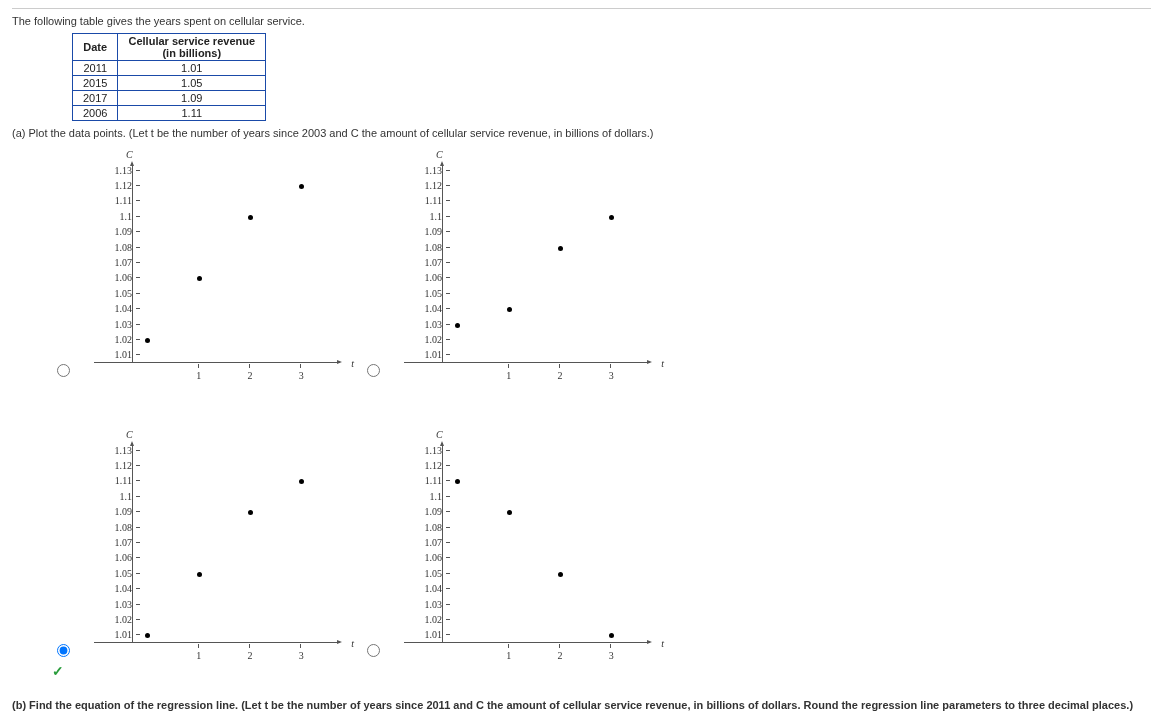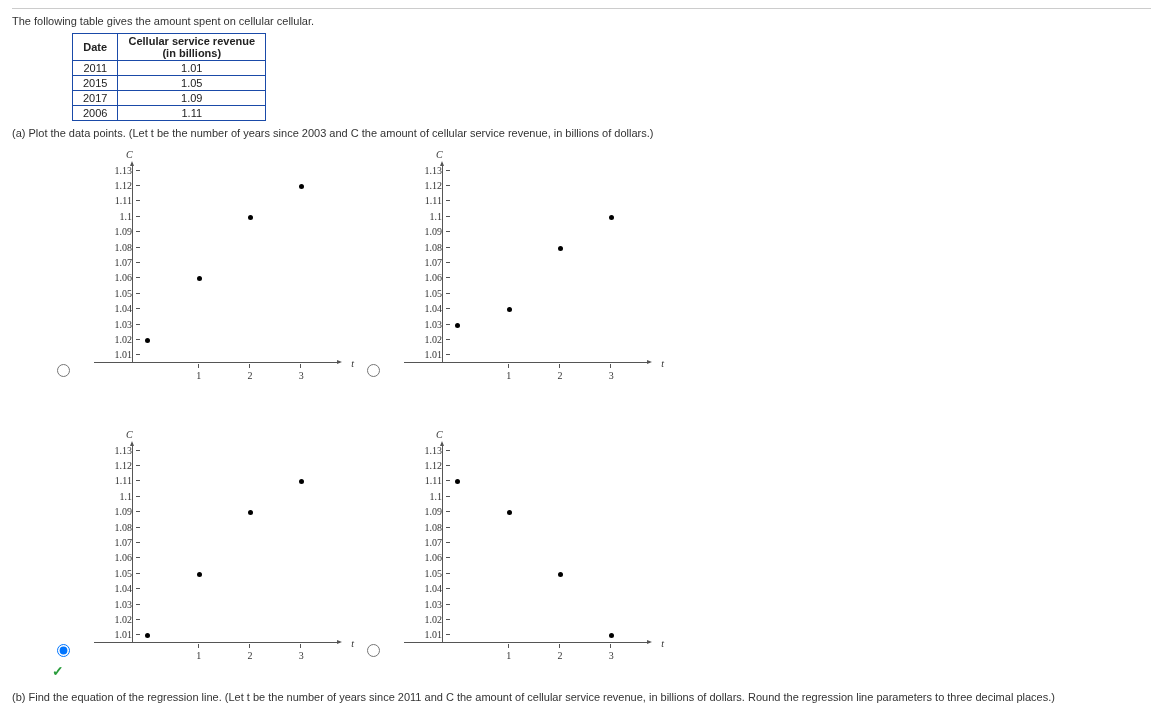--- a/index.html
+++ b/index.html
@@ -54,29 +54,29 @@
   .y-axis { position:absolute; left:40px; top:8px; bottom:22px; width:1px; background:#555; }
   .x-axis { position:absolute; left:2px; right:2px; bottom:22px; height:1px; background:#555; }
   .y-axis::before{content:"";position:absolute;top:-2px;left:-2px;border-left:2px solid transparent;border-right:2px solid transparent;border-bottom:5px solid #555;}
   .x-axis::after{content:"";position:absolute;right:-2px;top:-2px;border-top:2px solid transparent;border-bottom:2px solid transparent;border-left:5px solid #555;}
   .ytick { position:absolute; left:0; width:40px; text-align:right; font-size:10px; padding-right:4px; line-height:10px; margin-top:-5px;}
   .ytick::after{content:"";position:absolute;right:-4px;top:4px;width:4px;height:1px;background:#555;}
   .xtick { position:absolute; bottom:4px; width:20px; text-align:center; font-size:10px; margin-left:-10px;}
   .xtick::before{content:"";position:absolute;left:9px;top:-6px;width:1px;height:4px;background:#555;}
   .pt { position:absolute; width:5px; height:5px; background:#000; border-radius:50%; margin-left:-2px; margin-top:-2px;}
   .check { position:absolute; left:0; bottom:8px; color:#2a9d3c; font-size:14px; font-weight:bold;}
-  .part-b { margin-top: 4px; }
+  .part-b { margin-top: 12px; font-weight: bold; }
   hr.rule { border:none; border-top:1px solid #ccc; margin:0 0 6px; }
 </style>
 </head>
 <body>
 
 <hr class="rule">
 
-<div class="intro">The following table gives the amount spent on cellular cellular.</div>
+<div class="intro">The following table gives the years spent on cellular service.</div>
 
 <table class="data">
   <tbody>
       <tr>
     <th>Date</th>
     <th style="white-space:pre-line;">Cellular service revenue
 (in billions)</th>
   </tr>
   <tr>
         <td>2011</td>

